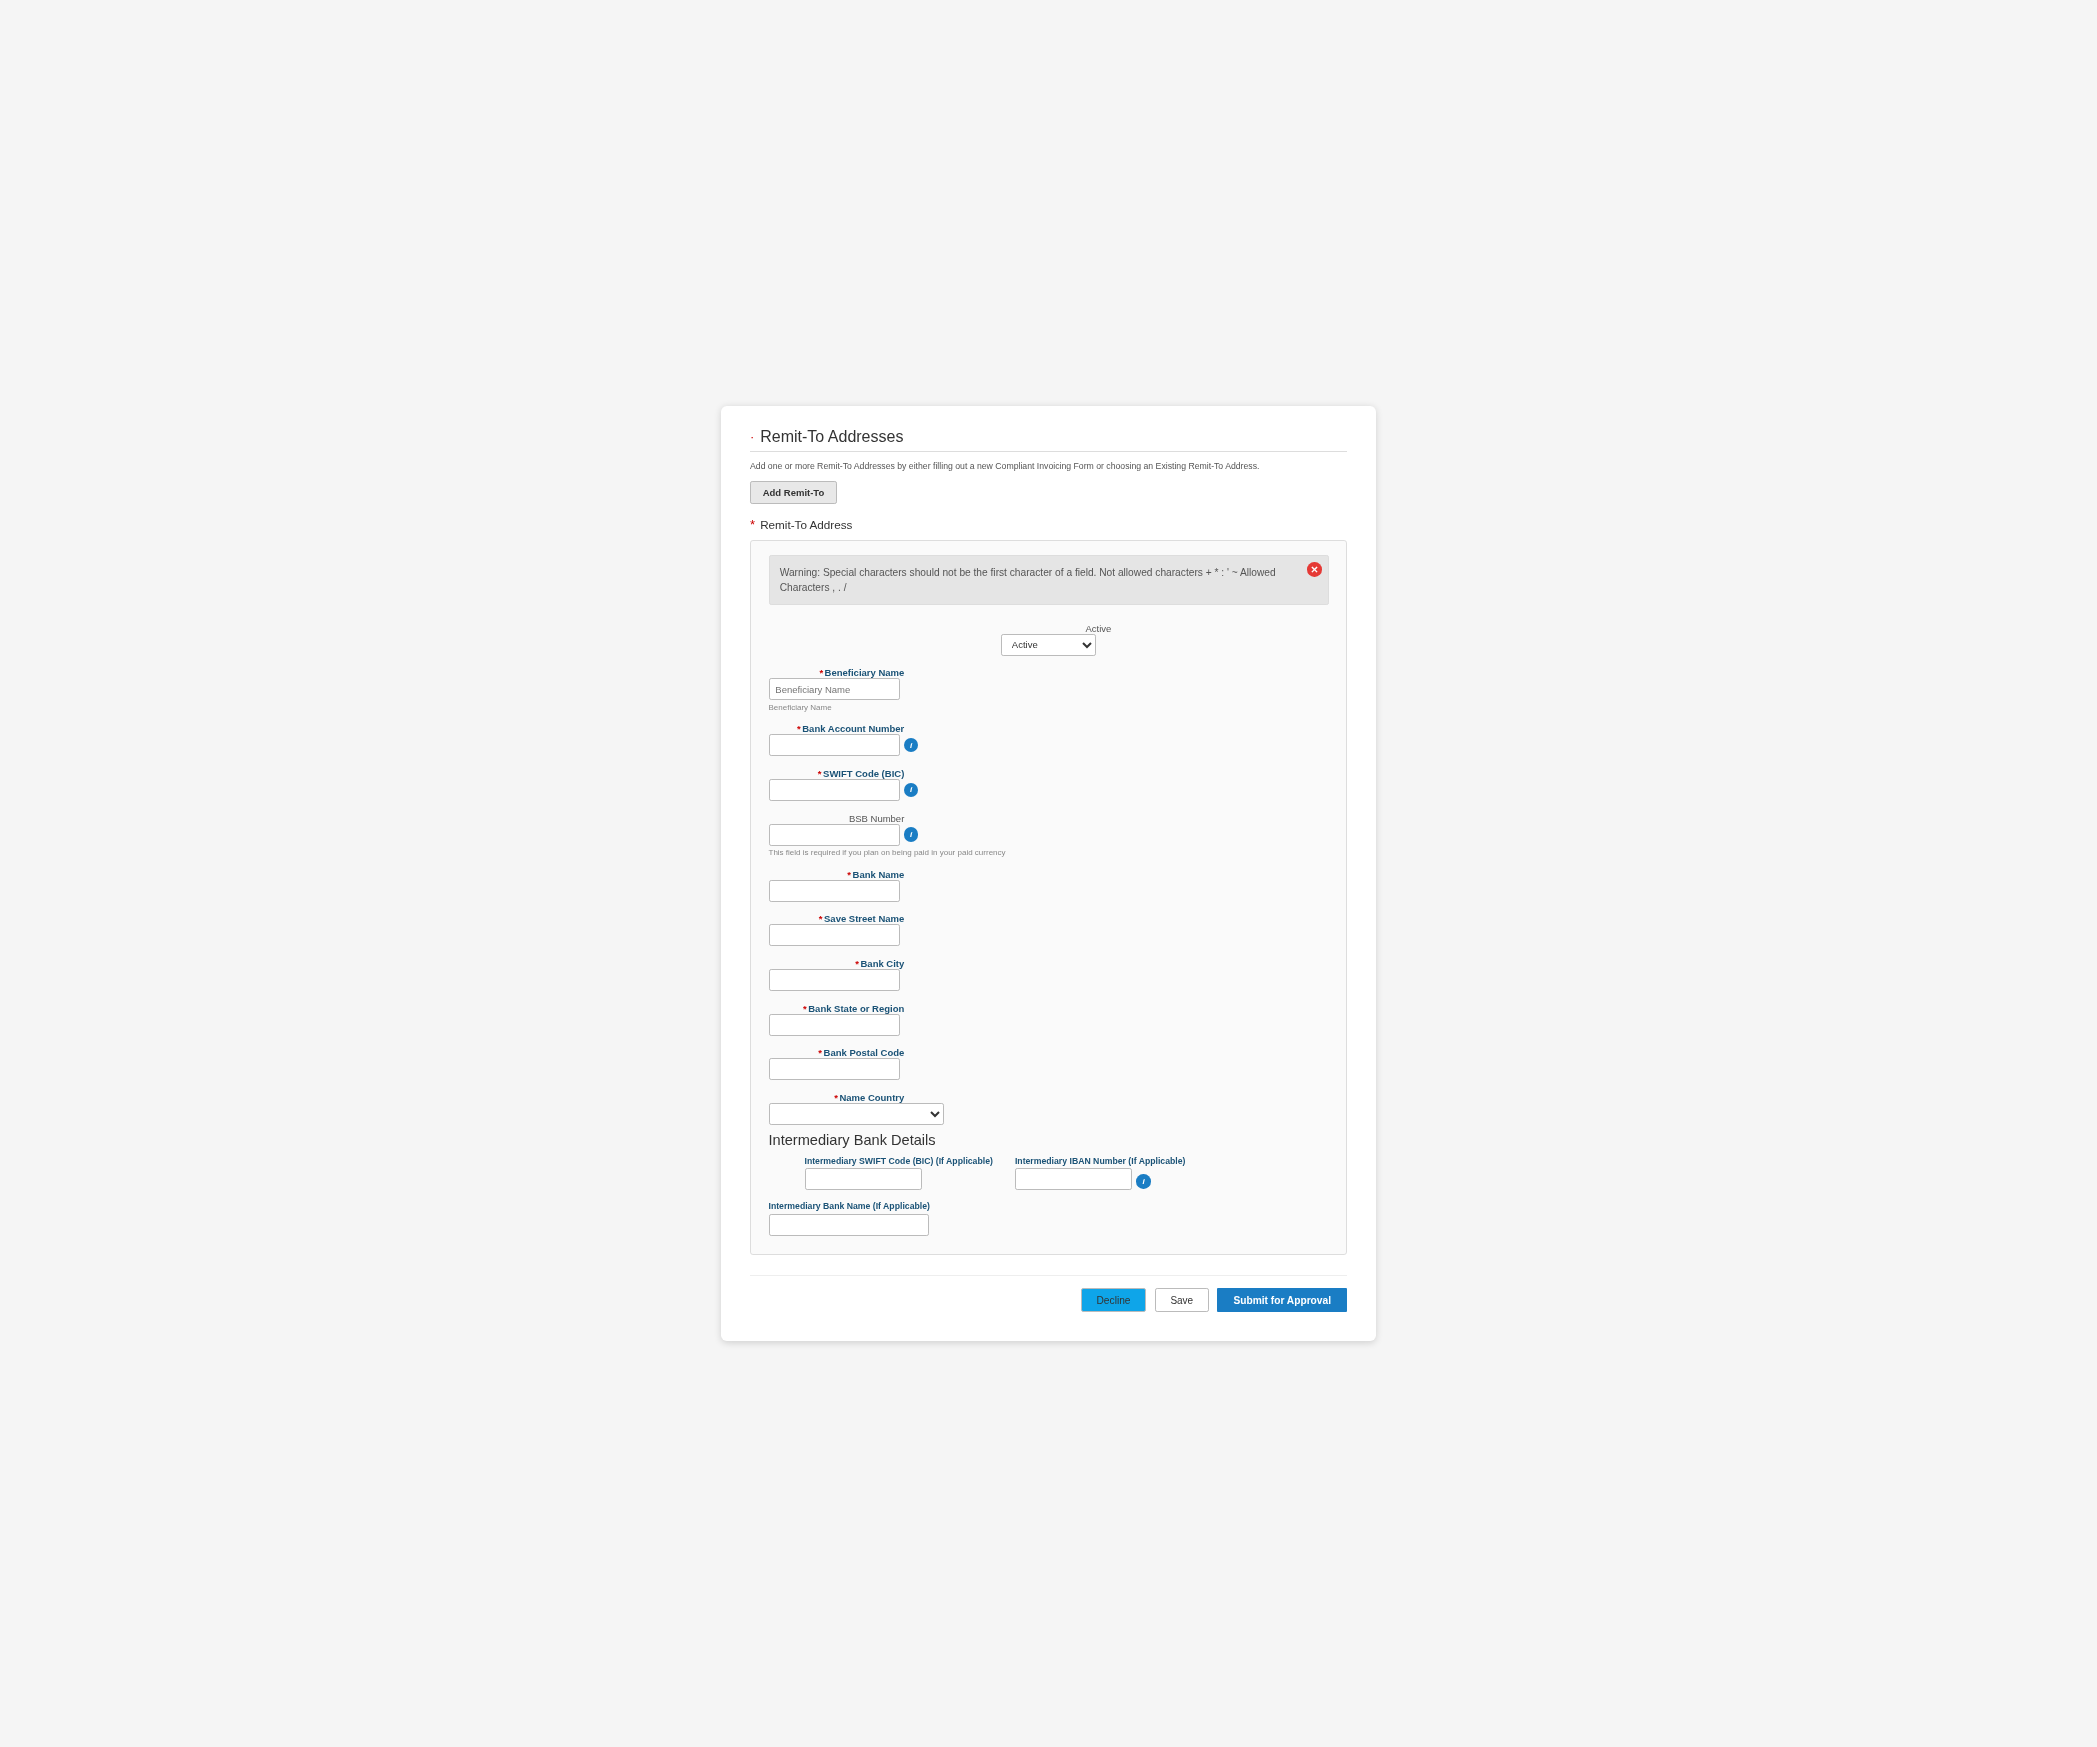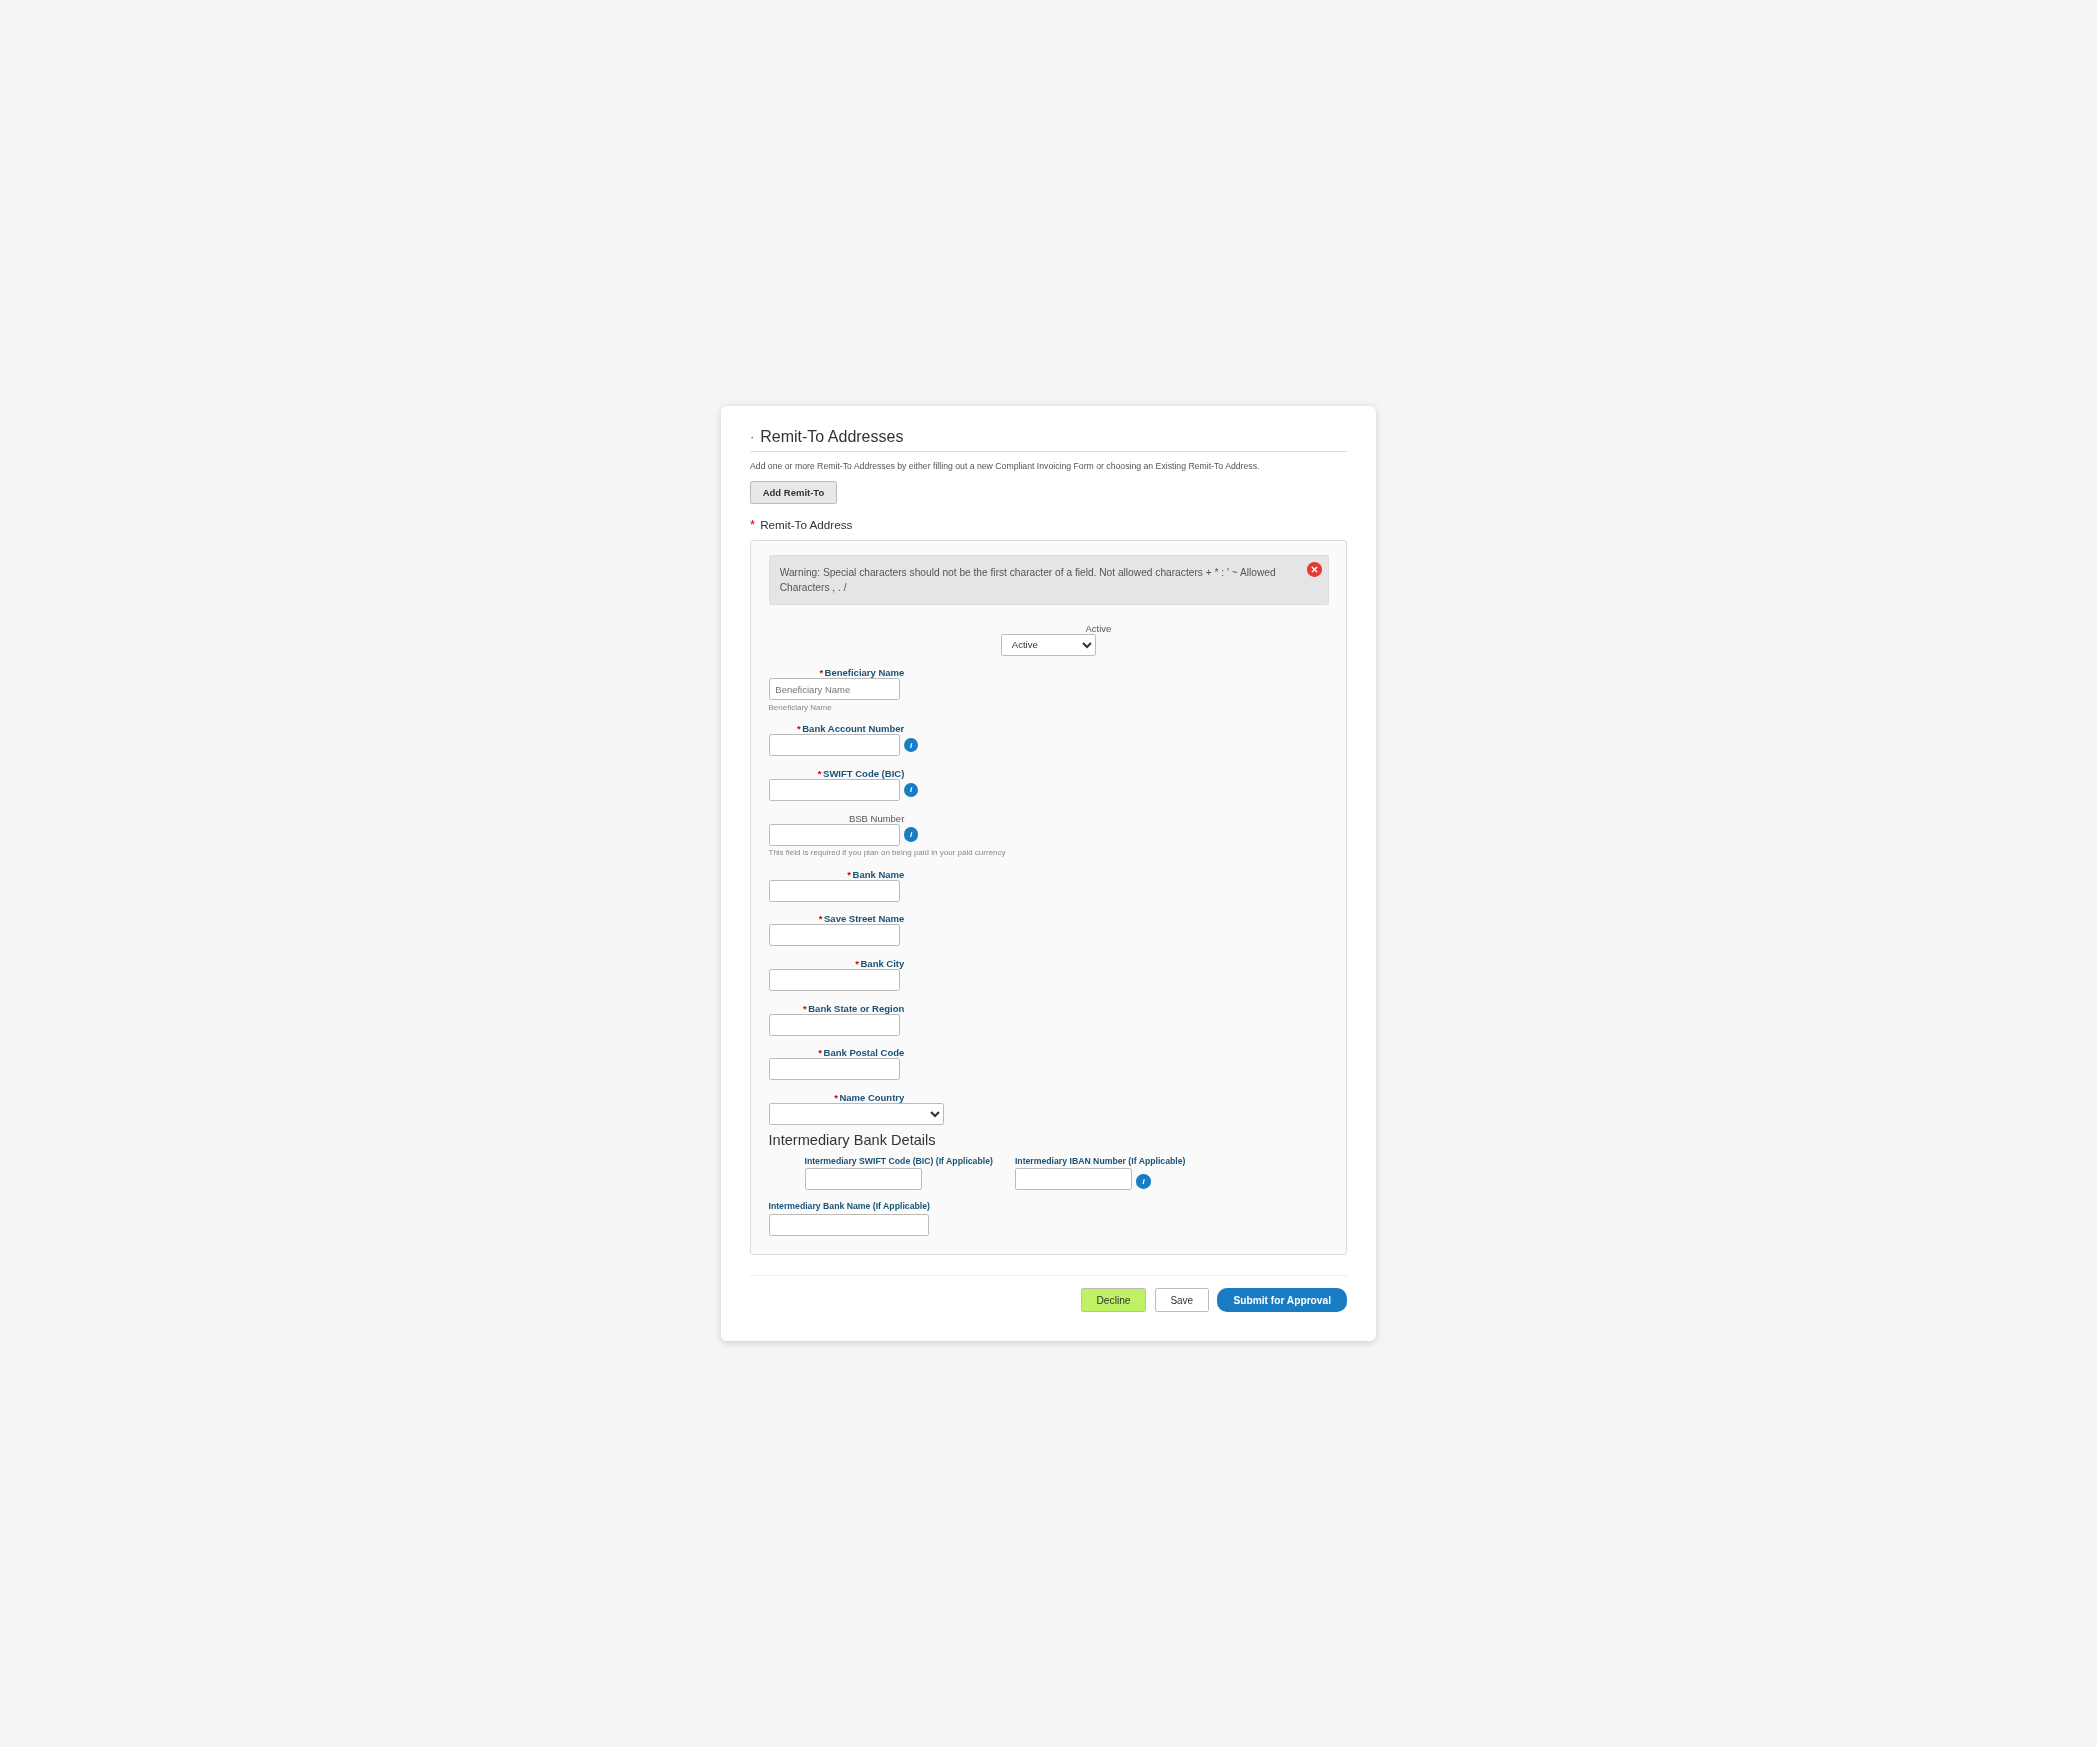--- a/index.html
+++ b/index.html
@@ -235,21 +235,21 @@
     .footer {
       display: flex;
       justify-content: flex-end;
       align-items: center;
       gap: 8.7px;
       margin-top: 20.4px;
       padding-top: 11.7px;
       border-top: 0.7px solid #eee;
     }
     .btn-decline {
-      background: #bef264;
+      background: #0ea5e9;
       border: 0.7px solid #bbb;
       padding: 5.8px 14.6px;
       font-size: 10.2px;
       color: #333;
       cursor: pointer;
       border-radius: 2.2px;
     }
     .btn-save {
       background: #fff;
       border: 0.7px solid #bbb;
@@ -259,21 +259,21 @@
       cursor: pointer;
       border-radius: 2.2px;
     }
     .btn-submit {
       background: #1a7dc4;
       border: none;
       padding: 6.6px 16px;
       font-size: 10.2px;
       color: #fff;
       cursor: pointer;
-      border-radius: 10px;
+      border-radius: 1px;
       font-weight: bold;
     }
     .active-row {
       align-items: center;
     }
     .active-label {
       color: #555;
       font-weight: normal;
     }
   </style>

